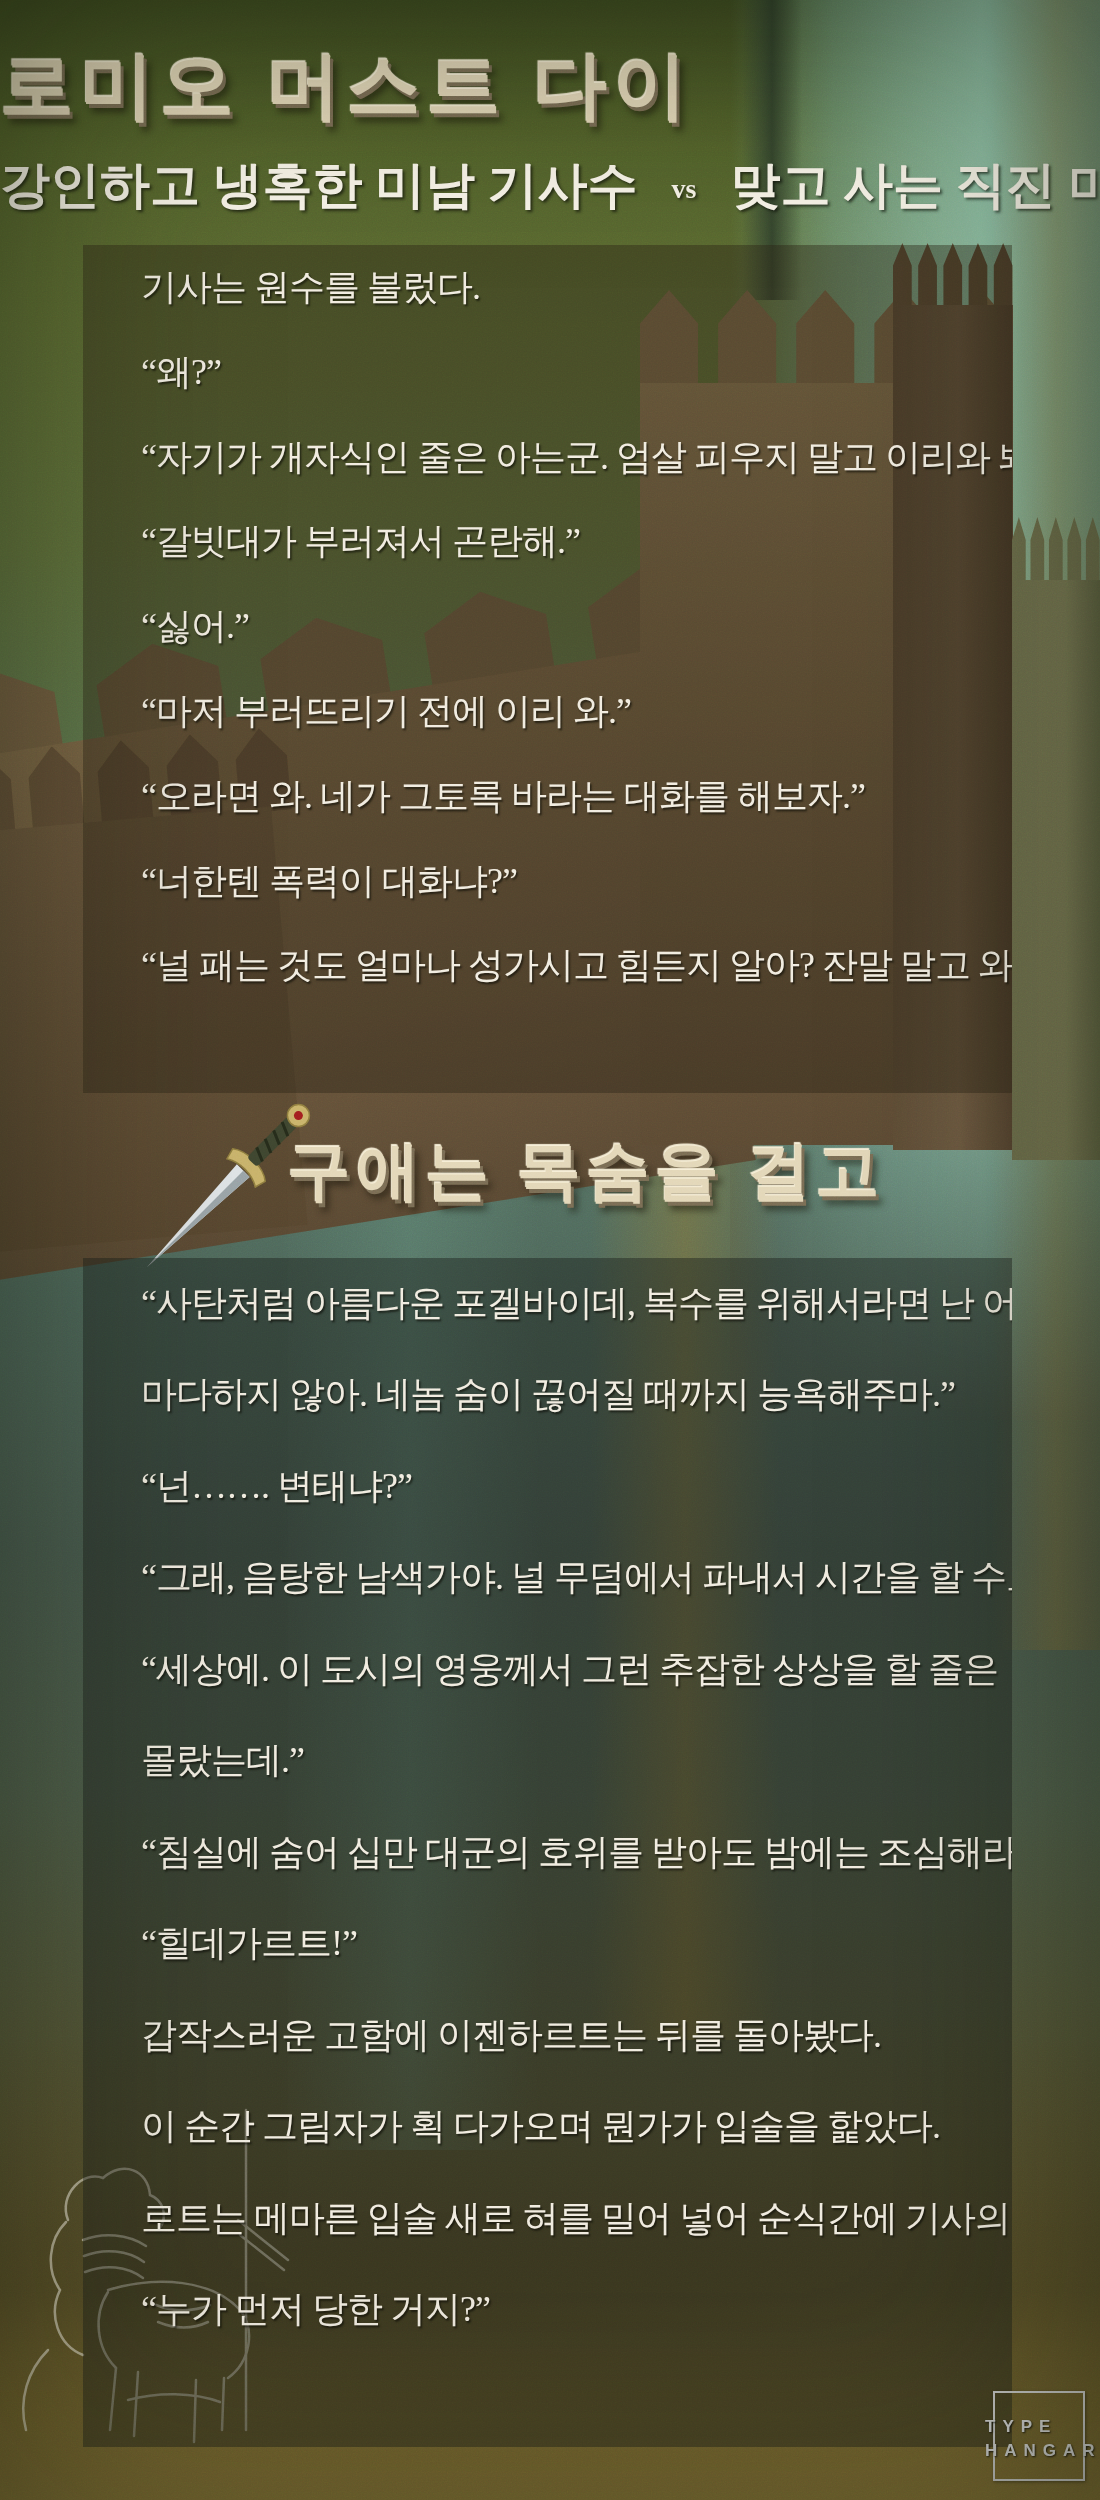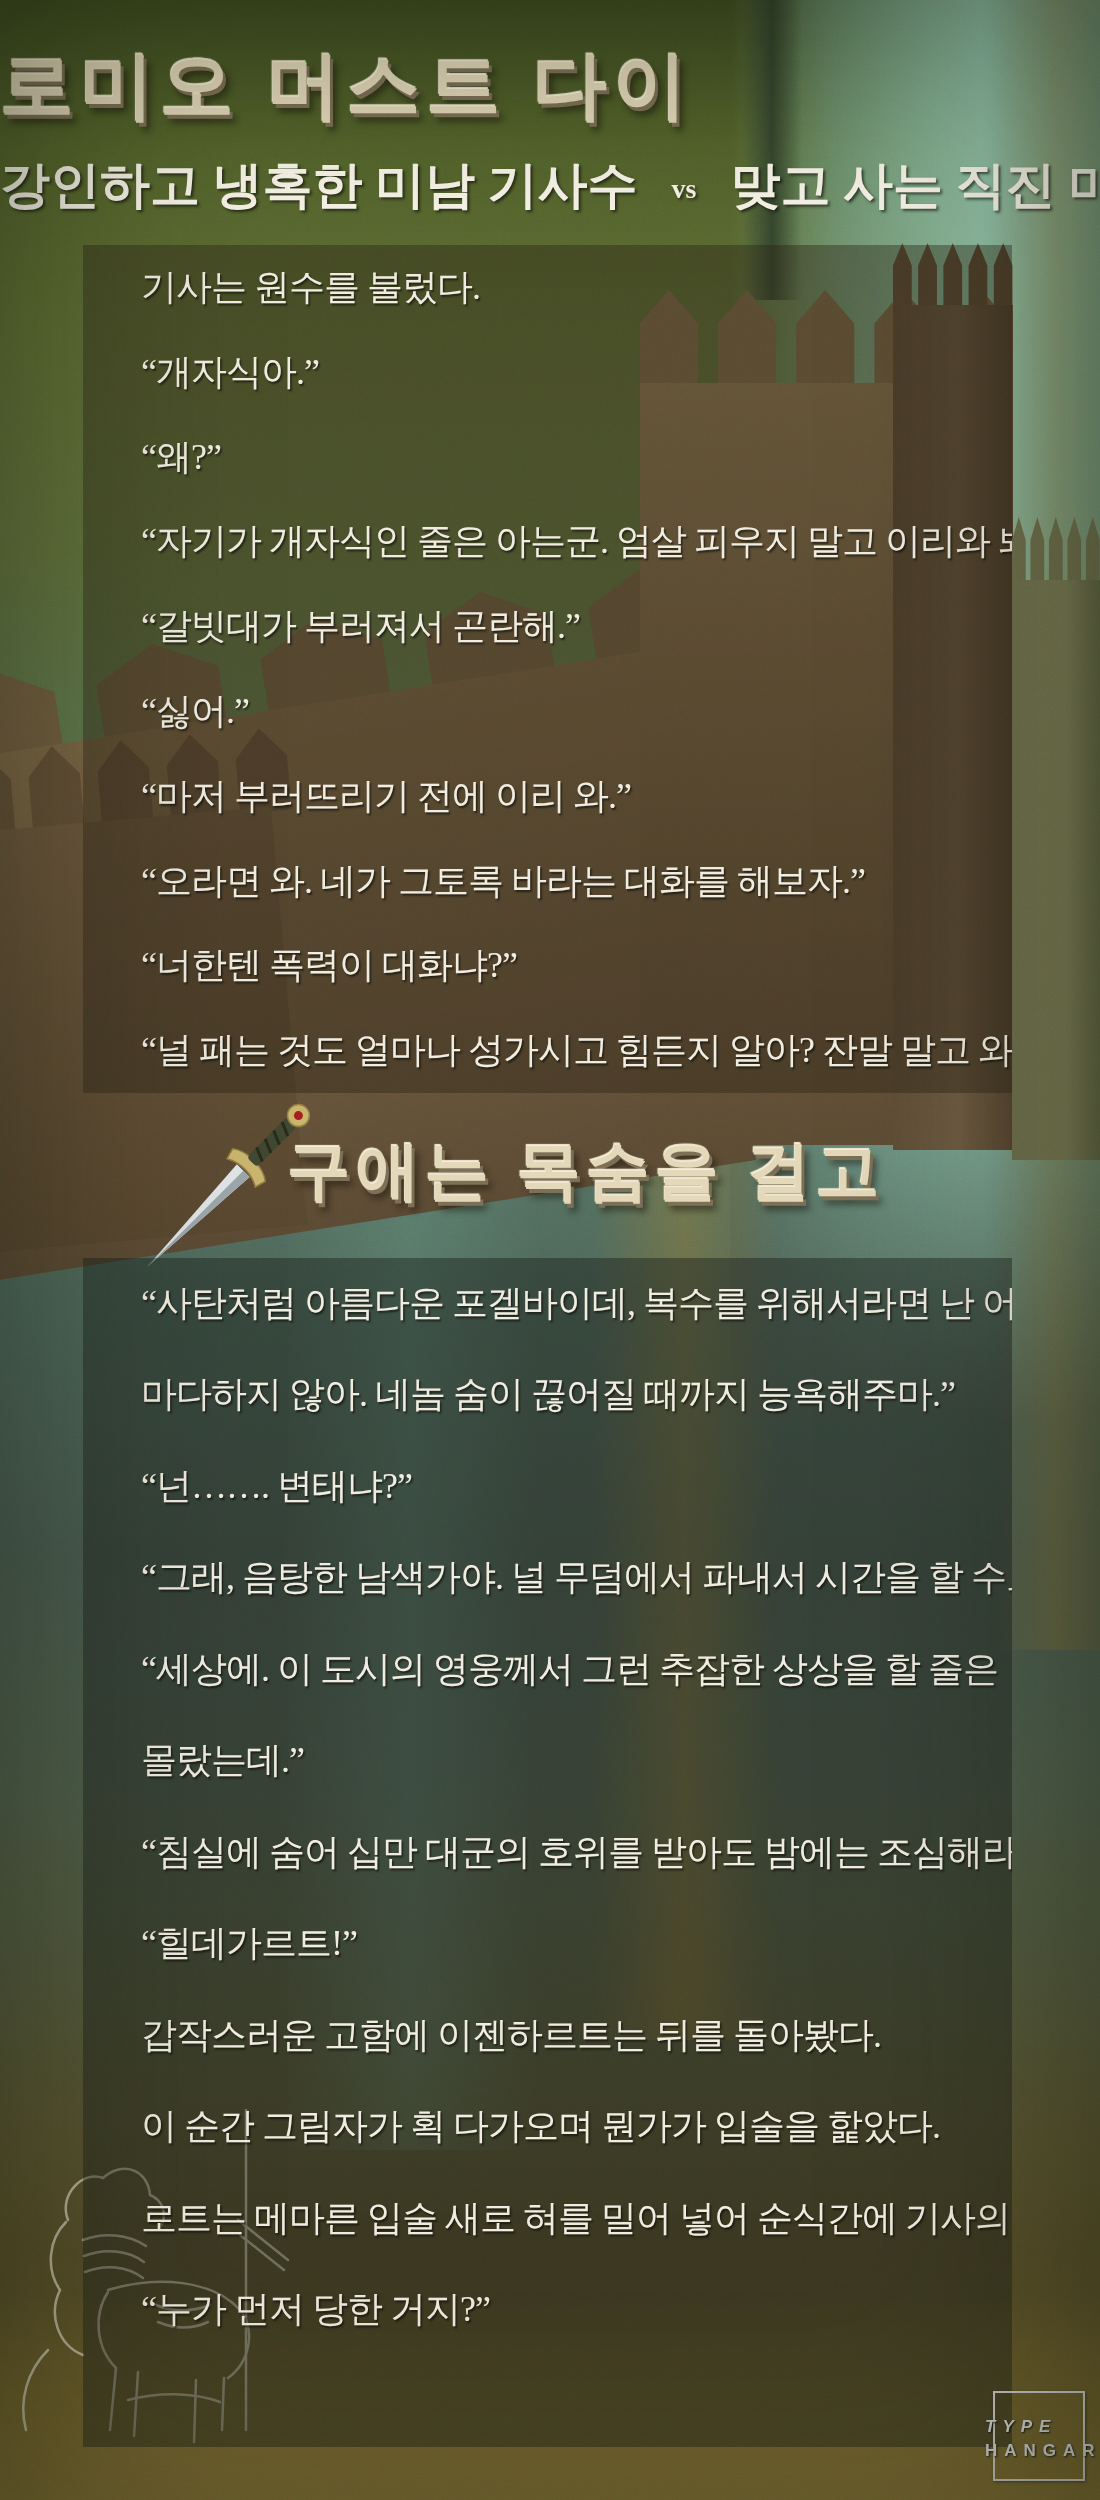--- a/index.html
+++ b/index.html
@@ -80,21 +80,21 @@
     padding-left:287px;font:900 64px/86px "Liberation Sans",sans-serif;
     letter-spacing:5px;white-space:nowrap;}
   .dagger{position:absolute;left:112px;top:1072px;width:230px;height:230px;}
 
   
   .logo{position:absolute;left:993px;top:2391px;width:88px;height:86px;
     border:2px solid #cfcfcf;box-shadow:1px 1px 3px rgba(0,0,0,.4);}
   .logo span{position:absolute;left:-10px;display:block;white-space:nowrap;
     font:700 17px/18px "Liberation Sans",sans-serif;letter-spacing:7px;
     color:#dcdcdc;text-shadow:1px 1px 2px rgba(0,0,0,.75);}
-  .logo .t1{top:25px;font-style:italic;}
+  .logo .t1{top:25px;}
   .logo .t2{top:49px;}
 
   .knight{position:absolute;left:-12px;top:2100px;opacity:.72;}
   .grain{position:absolute;inset:0;mix-blend-mode:overlay;opacity:.14;}
 </style>
 </head>
 <body>
 
 <div class="page">
 
@@ -138,21 +138,20 @@
     </svg>
   </div>
 
   <h1 class="title metallic">로미오 머스트 다이</h1>
   <div class="subtitle">
     <span>강인하고 냉혹한 미남 기사수</span><span class="vs">vs</span><span>맞고 사는 직진 미인공</span>
   </div>
 
   <section class="panel panel-1">
       <p class="line">기사는 원수를 불렀다.</p>
-      <p class="line">“개자식아.”</p>
       <p class="line">“왜?”</p>
       <p class="line">“자기가 개자식인 줄은 아는군. 엄살 피우지 말고 이리와 봐.”</p>
       <p class="line">“갈빗대가 부러져서 곤란해.”</p>
       <p class="line">“싫어.”</p>
       <p class="line">“마저 부러뜨리기 전에 이리 와.”</p>
       <p class="line">“오라면 와. 네가 그토록 바라는 대화를 해보자.”</p>
       <p class="line">“너한텐 폭력이 대화냐?”</p>
       <p class="line">“널 패는 것도 얼마나 성가시고 힘든지 알아? 잔말 말고 와.”</p>
     </section>
 

